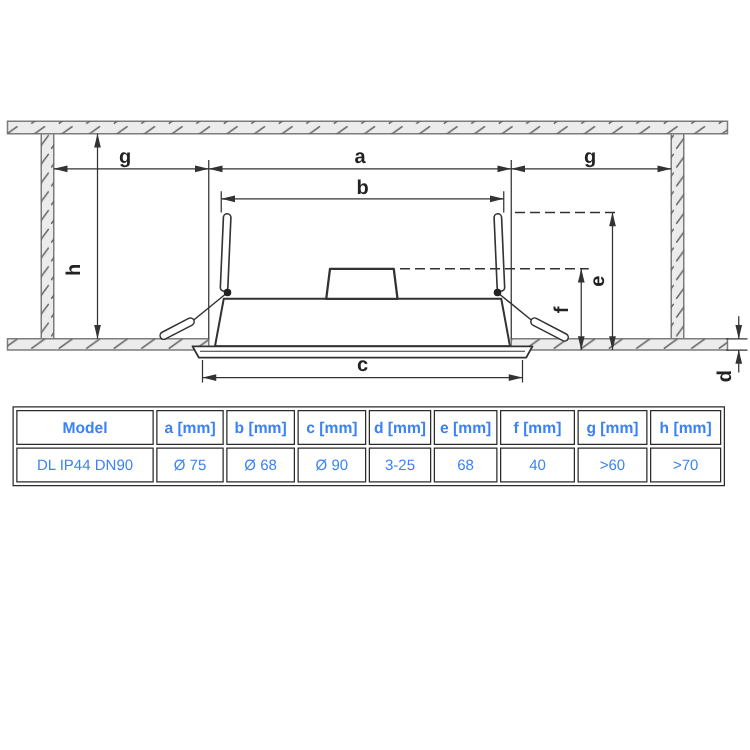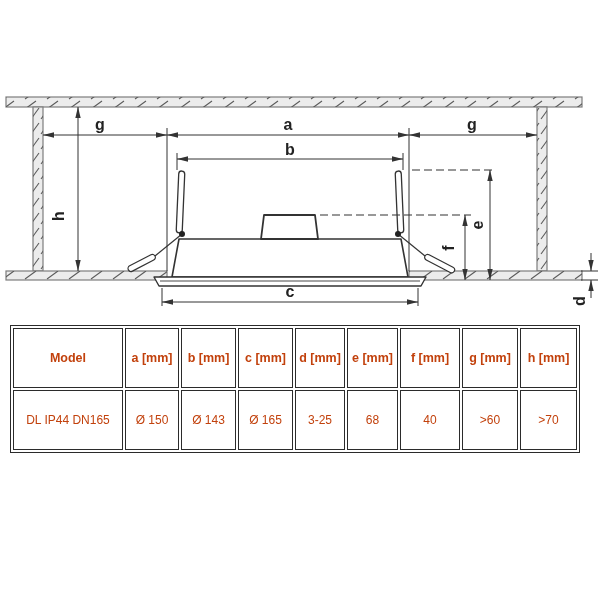--- a/index.html
+++ b/index.html
@@ -3,22 +3,22 @@
 <meta charset="utf-8">
 <style>
   html,body{margin:0;padding:0;background:#ffffff;}
   .stage{position:relative;width:600px;height:600px;background:#fff;overflow:hidden;
          font-family:"Liberation Sans",sans-serif;}
   .diagram-svg{position:absolute;left:0;top:0;}
   .spec-table{position:absolute;left:10px;top:325px;width:568px;
               border-collapse:separate;border-spacing:2px;
               border:1.5px solid #2b2b2b;table-layout:fixed;background:#fff;}
   .spec-table td,.spec-table th{border:1px solid #2b2b2b;height:26px;
-              text-align:center;vertical-align:middle;font-size:12px;color:#c2410c;
-              padding:16px 2px;overflow:hidden;white-space:nowrap;}
+              text-align:center;vertical-align:middle;font-size:12px;color:#3b82f6;
+              padding:0 2px;overflow:hidden;white-space:nowrap;}
   .spec-table th{font-size:12.5px;font-weight:bold;}
   .dim-label{font-size:16px;font-weight:bold;fill:#222;}
 </style>
 </head>
 <body>
 
 <div class="stage">
 
   <svg class="diagram-svg" width="600" height="318" viewBox="0 0 600 318">
     <defs>
@@ -153,24 +153,24 @@
       <th>a [mm]</th>
       <th>b [mm]</th>
       <th>c [mm]</th>
       <th>d [mm]</th>
       <th>e [mm]</th>
       <th>f [mm]</th>
       <th>g [mm]</th>
       <th>h [mm]</th>
     </tr>
     <tr>
-      <td>DL IP44 DN165</td>
-      <td>Ø 150</td>
-      <td>Ø 143</td>
-      <td>Ø 165</td>
+      <td>DL IP44 DN90</td>
+      <td>Ø 75</td>
+      <td>Ø 68</td>
+      <td>Ø 90</td>
       <td>3-25</td>
       <td>68</td>
       <td>40</td>
       <td>&gt;60</td>
       <td>&gt;70</td>
     </tr>
   </tbody>
     </table>
 
 </div>

